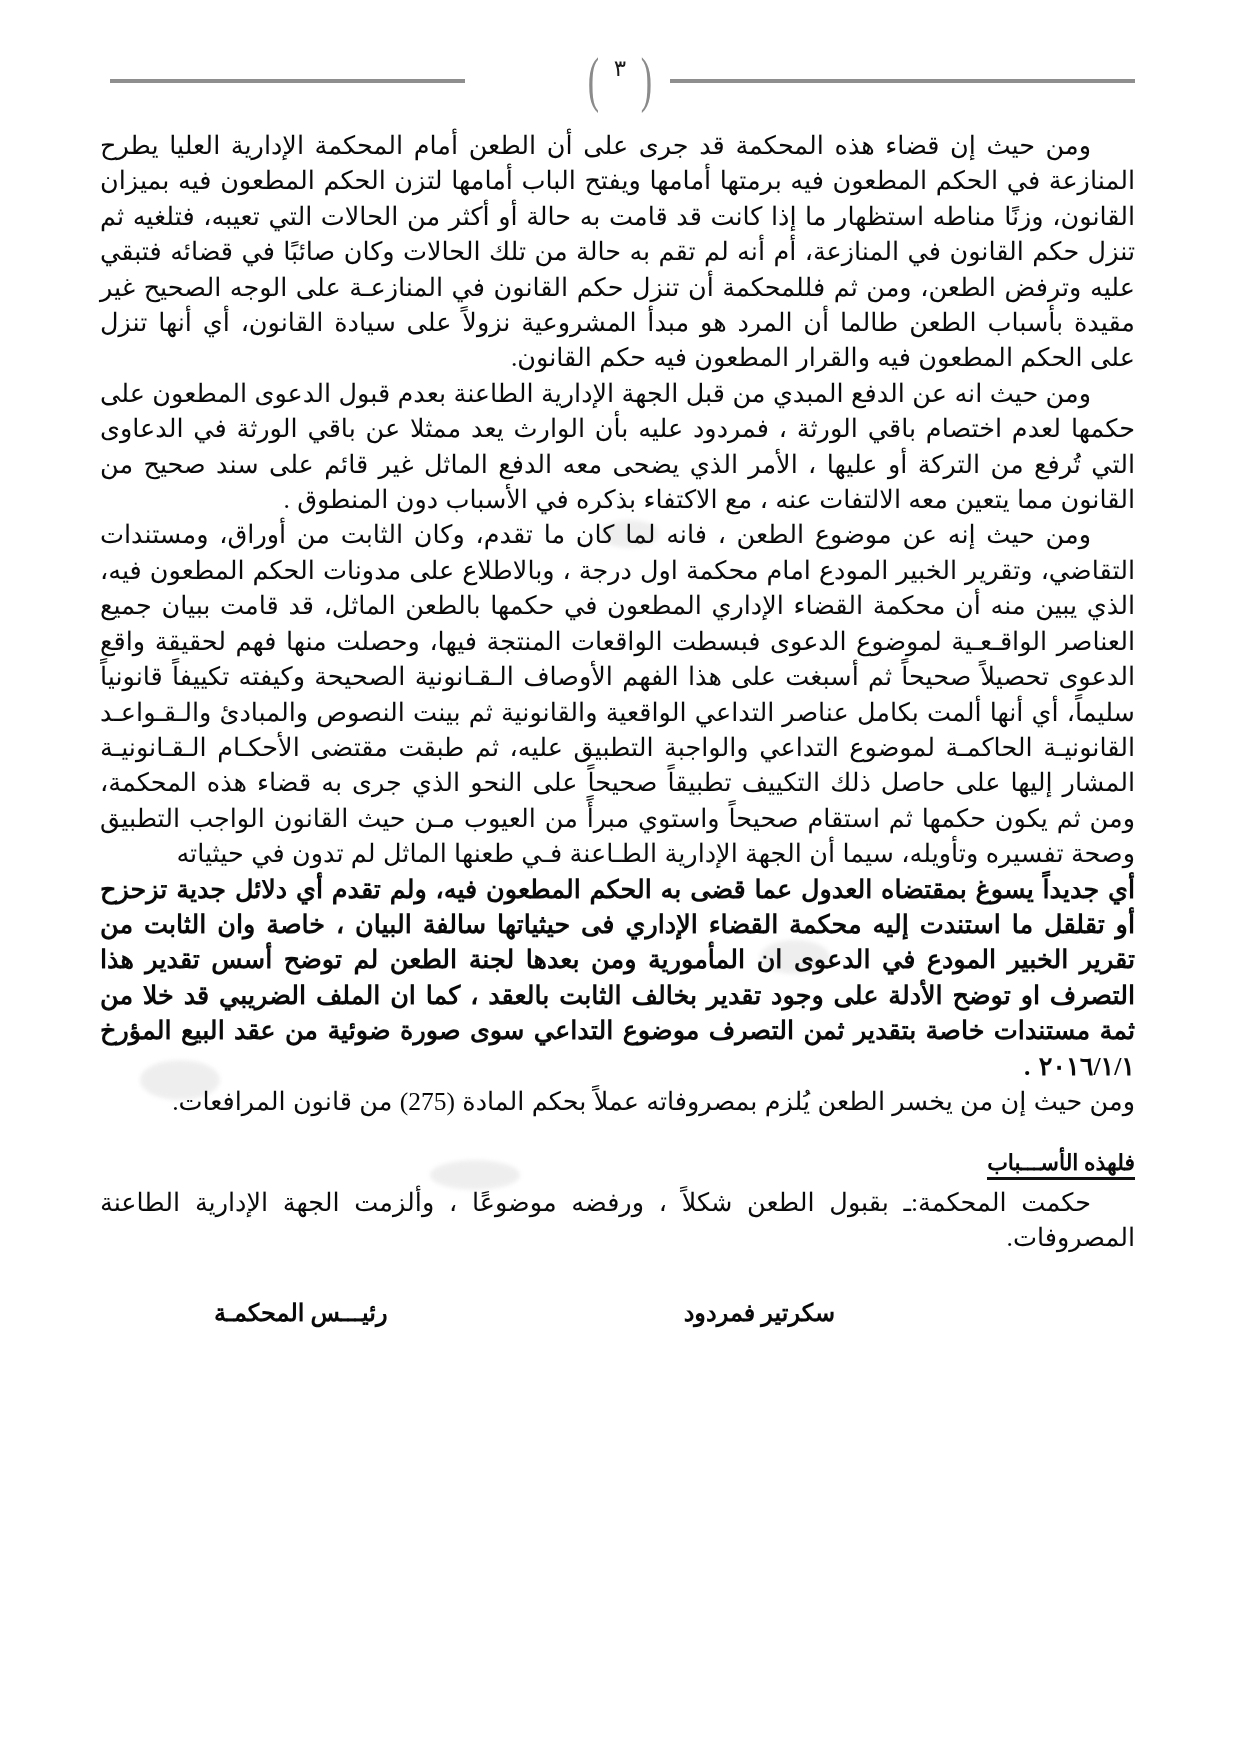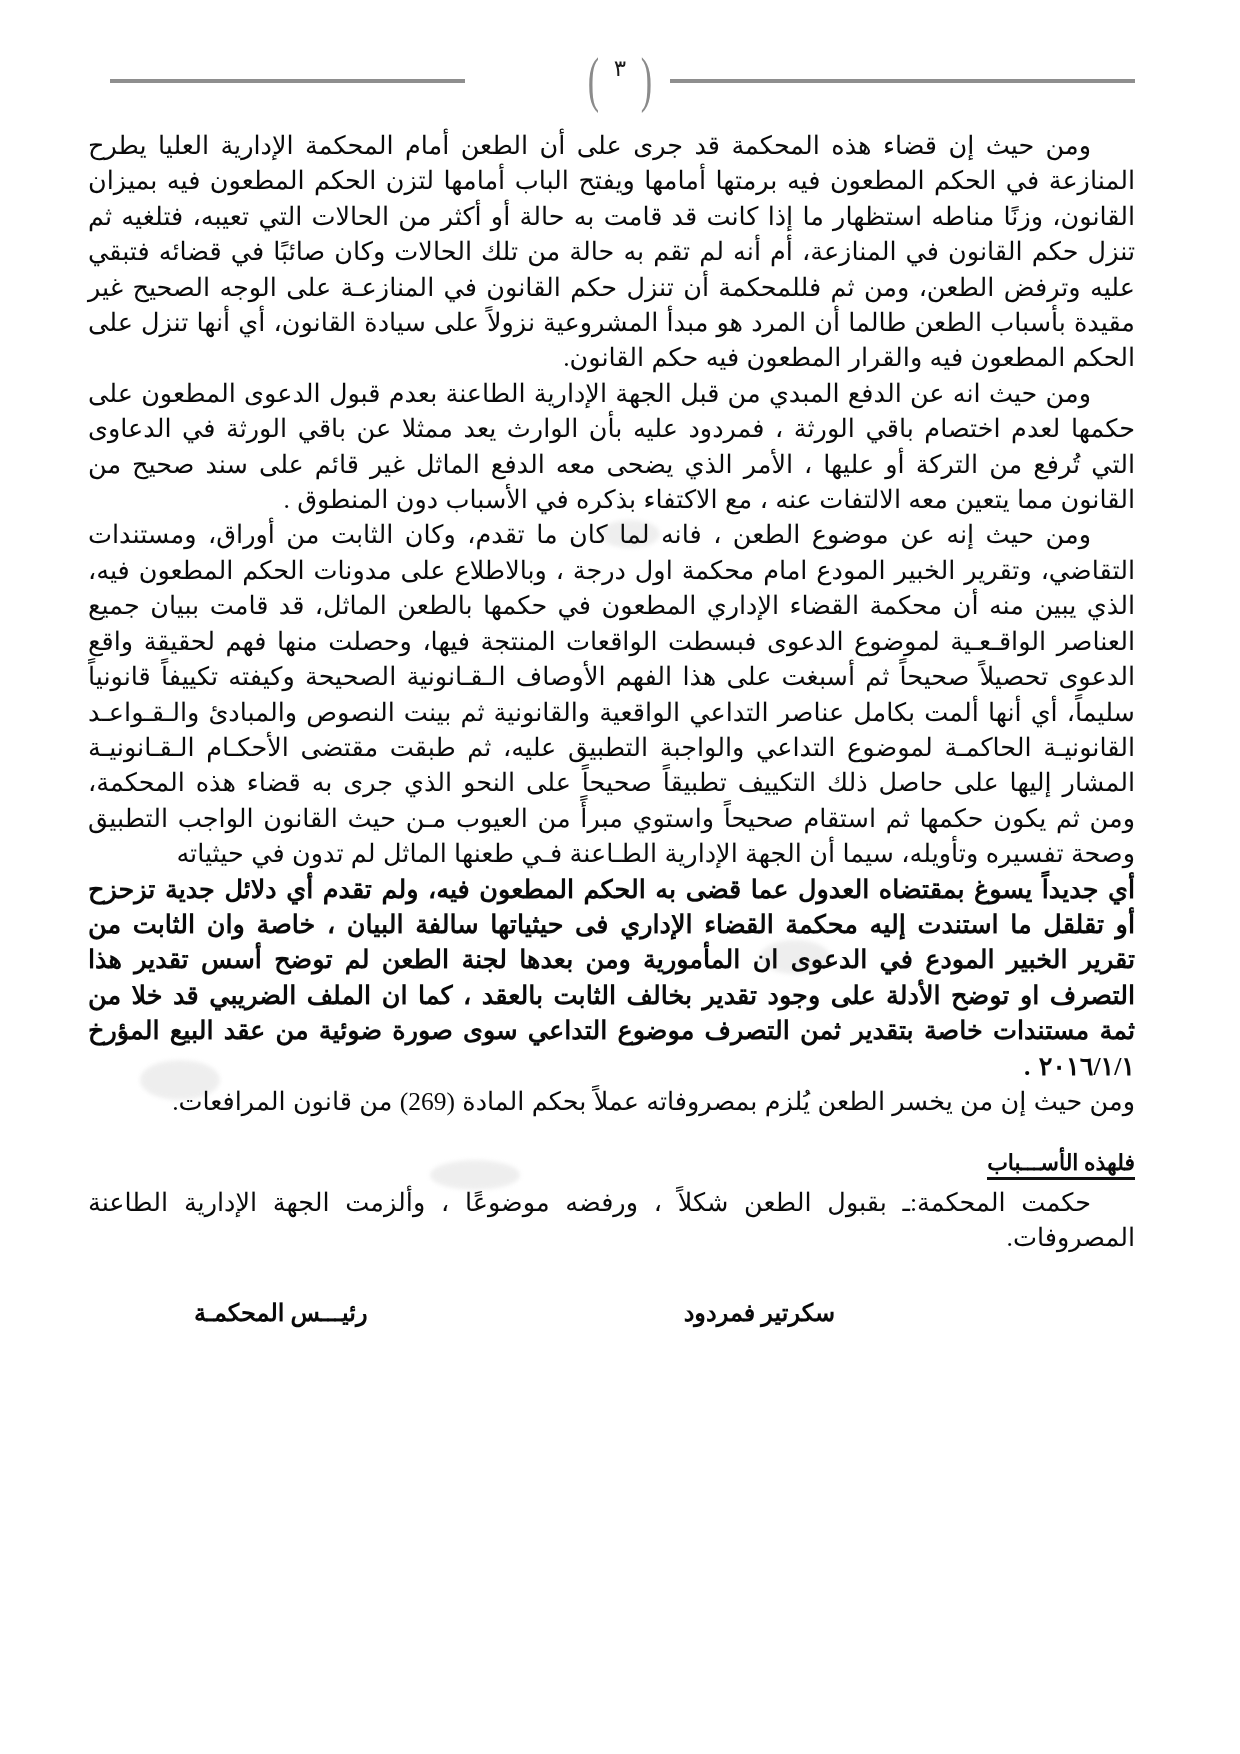--- a/index.html
+++ b/index.html
@@ -65,21 +65,21 @@
     position: relative;
     top: -11px;
     font-family: "DejaVu Sans", sans-serif;
   }
 
   
   .body-area {
     position: absolute;
     top: 128px;
     right: 105px;
-    left: 88px;
+    left: 100px;
     direction: rtl;
     text-align: justify;
     text-align-last: right;
     font-size: 25.5px;
     line-height: 35.4px;
   }
 
   p.para {
     margin: 0 0 0 0;
     text-indent: 44px;
@@ -121,21 +121,21 @@
     font-weight: bold;
     font-size: 24px;
     direction: rtl;
     padding: 0 10px 0 90px;
   }
   .sig {
     white-space: nowrap;
     letter-spacing: 0.5px;
   }
   .sig-secretary { margin-right: 290px; }
-  .sig-president { margin-left: 16px; }
+  .sig-president { margin-left: 24px; }
 
   
   .smudge {
     position: absolute;
     background: #c9c9c9;
     opacity: .30;
     border-radius: 50%;
     filter: blur(2px);
     pointer-events: none;
   }
@@ -159,21 +159,21 @@
       <span class="paren">)</span>
     </div>
   </div>
 
   <div class="body-area">
 
     <p class="para">ومن حيث إن قضاء هذه المحكمة قد جرى على أن الطعن أمام المحكمة الإدارية العليا يطرح المنازعة في الحكم المطعون فيه برمتها أمامها ويفتح الباب أمامها لتزن الحكم المطعون فيه بميزان القانون، وزنًا مناطه استظهار ما إذا كانت قد قامت به حالة أو أكثر من الحالات التي تعيبه، فتلغيه ثم تنزل حكم القانون في المنازعة، أم أنه لم تقم به حالة من تلك الحالات وكان صائبًا في قضائه فتبقي عليه وترفض الطعن، ومن ثم فللمحكمة أن تنزل حكم القانون في المنازعـة على الوجه الصحيح غير مقيدة بأسباب الطعن طالما أن المرد هو مبدأ المشروعية نزولاً على سيادة القانون، أي أنها تنزل على الحكم المطعون فيه والقرار المطعون فيه حكم القانون.</p>
     <p class="para">ومن حيث انه عن الدفع المبدي من قبل الجهة الإدارية الطاعنة بعدم قبول الدعوى المطعون على حكمها لعدم اختصام باقي الورثة ، فمردود عليه بأن الوارث يعد ممثلا عن باقي الورثة في الدعاوى التي تُرفع من التركة أو عليها ، الأمر الذي يضحى معه الدفع الماثل غير قائم على سند صحيح من القانون مما يتعين معه الالتفات عنه ، مع الاكتفاء بذكره في الأسباب دون المنطوق .</p>
     <p class="para">ومن حيث إنه عن موضوع الطعن ، فانه لما كان ما تقدم، وكان الثابت من أوراق، ومستندات التقاضي، وتقرير الخبير المودع امام محكمة اول درجة ، وبالاطلاع على مدونات الحكم المطعون فيه، الذي يبين منه أن محكمة القضاء الإداري المطعون في حكمها بالطعن الماثل، قد قامت ببيان جميع العناصر الواقـعـية لموضوع الدعوى فبسطت الواقعات المنتجة فيها، وحصلت منها فهم لحقيقة واقع الدعوى تحصيلاً صحيحاً ثم أسبغت على هذا الفهم الأوصاف الـقـانونية الصحيحة وكيفته تكييفاً قانونياً سليماً، أي أنها ألمت بكامل عناصر التداعي الواقعية والقانونية ثم بينت النصوص والمبادئ والـقـواعـد القانونيـة الحاكمـة لموضوع التداعي والواجبة التطبيق عليه، ثم طبقت مقتضى الأحكـام الـقـانونيـة المشار إليها على حاصل ذلك التكييف تطبيقاً صحيحاً على النحو الذي جرى به قضاء هذه المحكمة، ومن ثم يكون حكمها ثم استقام صحيحاً واستوي مبرأً من العيوب مـن حيث القانون الواجب التطبيق وصحة تفسيره وتأويله، سيما أن الجهة الإدارية الطـاعنة فـي طعنها الماثل لم تدون في حيثياته</p>
     <p class="para bold">أي جديداً يسوغ بمقتضاه العدول عما قضى به الحكم المطعون فيه، ولم تقدم أي دلائل جدية تزحزح أو تقلقل ما استندت إليه محكمة القضاء الإداري فى حيثياتها سالفة البيان ، خاصة وان الثابت من تقرير الخبير المودع في الدعوى ان المأمورية ومن بعدها لجنة الطعن لم توضح أسس تقدير هذا التصرف او توضح الأدلة على وجود تقدير بخالف الثابت بالعقد ، كما ان الملف الضريبي قد خلا من ثمة مستندات خاصة بتقدير ثمن التصرف موضوع التداعي سوى صورة ضوئية من عقد البيع المؤرخ ٢٠١٦/١/١ .</p>
-    <p class="para no-indent">ومن حيث إن من يخسر الطعن يُلزم بمصروفاته عملاً بحكم المادة (269) من قانون المرافعات.</p>
+    <p class="para no-indent">ومن حيث إن من يخسر الطعن يُلزم بمصروفاته عملاً بحكم المادة (275) من قانون المرافعات.</p>
 
     <div class="heading-reasons">
       <span>فلهذه الأســـباب</span>
     </div>
 
     <p class="para verdict">حكمت المحكمة:ـ بقبول الطعن شكلاً ، ورفضه موضوعًا ، وألزمت الجهة الإدارية الطاعنة المصروفات.</p>
 
     <div class="signatures">
       <div class="sig sig-secretary">سكرتير فمردود</div>
       <div class="sig sig-president">رئيـــس المحكمـة</div>

